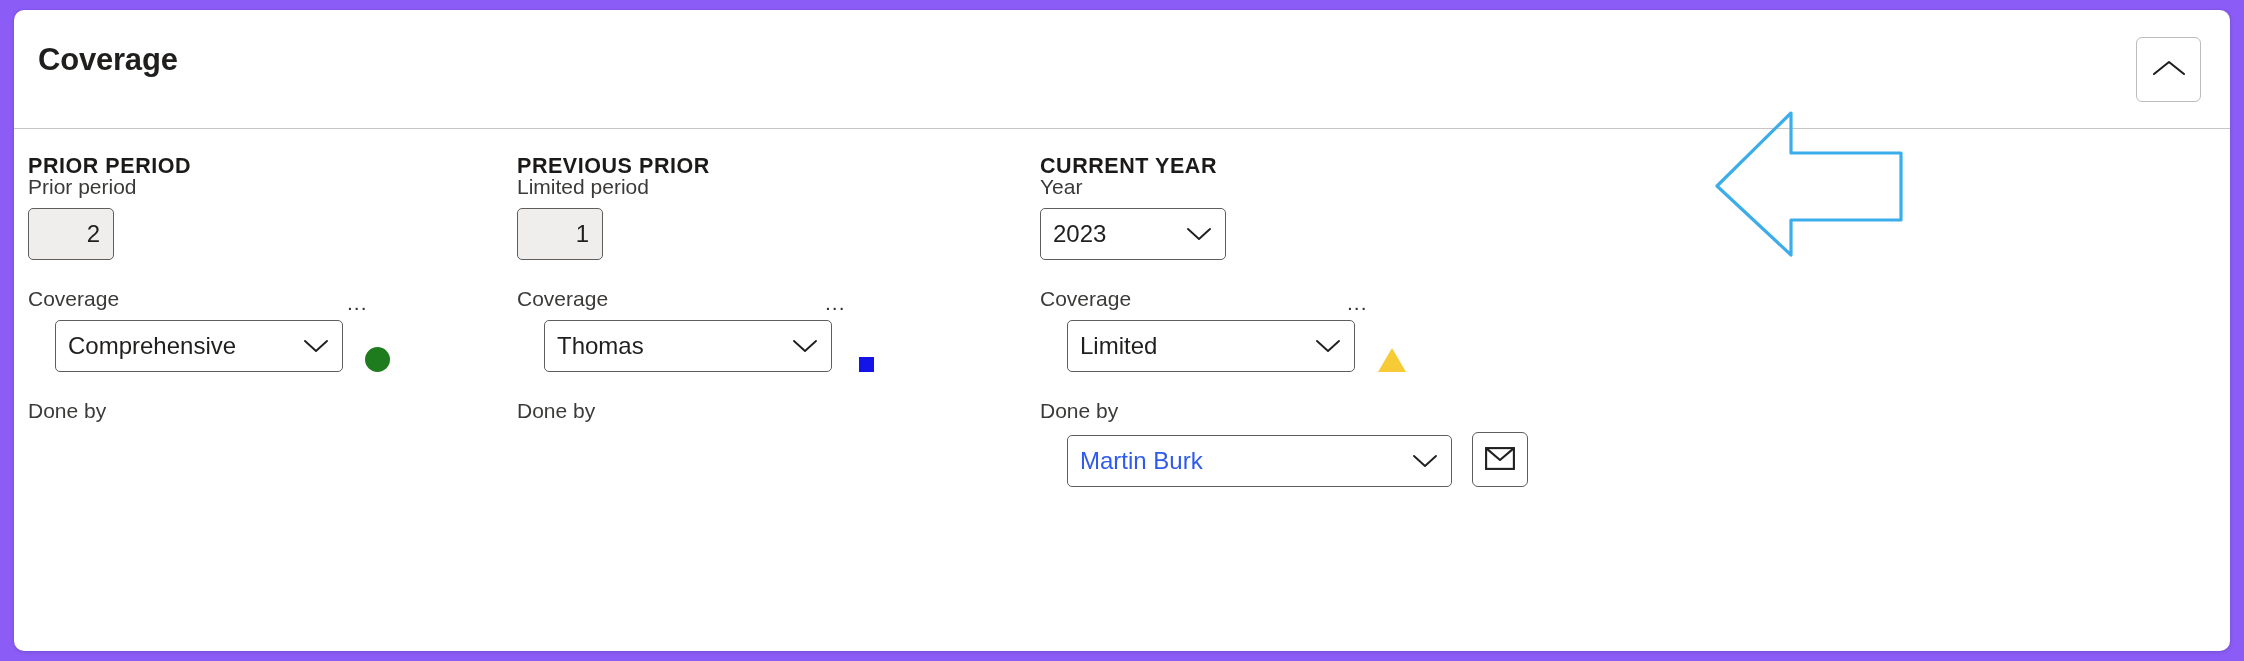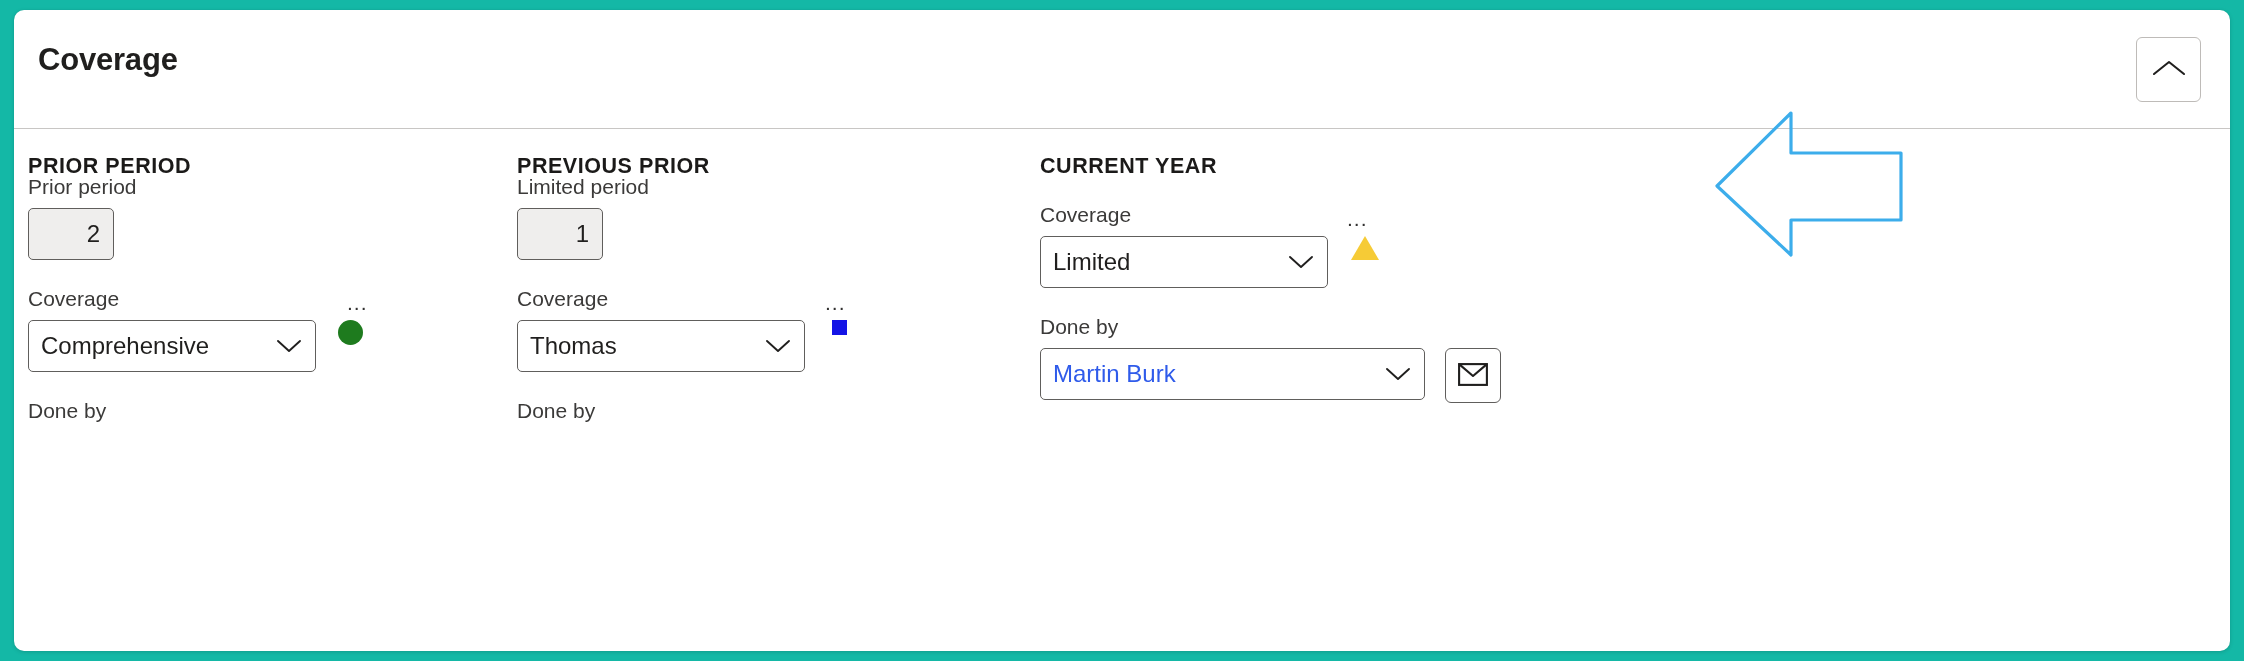--- a/index.html
+++ b/index.html
@@ -8,21 +8,21 @@
     width: 2244px; height: 661px;
     background: #f5f5f5;
     font-family: "Liberation Sans", sans-serif;
     overflow: hidden;
   }
 
   .page {
     position: relative;
     width: 2244px;
     height: 661px;
-    background: #14b8a6;
+    background: #8b5cf6;
   }
 
   
   .card {
     position: absolute;
     left: 14px;
     top: 10px;
     width: 2216px;
     height: 641px;
     background: #ffffff;
@@ -136,21 +136,21 @@
     transform: translateY(-50%);
     width: 26px;
     height: 14px;
   }
 
   .w-coverage { width: 288px; }
   .w-doneby   { width: 385px; }
   .w-year     { width: 186px; }
 
   
-  .row-inline { display: flex; align-items: flex-start; }
+  .row-inline { display: flex; align-items: flex-end; margin-left: 27px; }
 
   .status-dot {
     width: 25px;
     height: 25px;
     border-radius: 50%;
     background: #1e7b1e;
     margin-left: 22px;
   }
   .status-square {
     width: 15px;
@@ -288,20 +288,31 @@
 
         <div class="field-group">
           <div class="field-label">Done by</div>
         </div>
       </div>
 
       <div class="col col-3">
 
         <div class="section-title">CURRENT YEAR</div>
 
+        <div class="field-group">
+          <div class="field-label">Year</div>
+          <div class="dropdown w-year">
+            <span class="dd-value">2023</span>
+            <span class="dd-caret">
+              <svg width="26" height="14" viewBox="0 0 26 14">
+                <path d="M2 2 L13 12 L24 2" fill="none" stroke="#201f1e" stroke-width="1.9" stroke-linecap="round" stroke-linejoin="round"></path>
+              </svg>
+            </span>
+          </div>
+        </div>
 
         <div class="gap-sm"></div>
 
         <div class="field-group">
           <div class="field-label">Coverage</div>
           <span class="ellipsis" style="left:307px; top:4px;">...</span>
           <div class="row-inline">
             <div class="dropdown w-coverage">
               <span class="dd-value">Limited</span>
               <span class="dd-caret">

